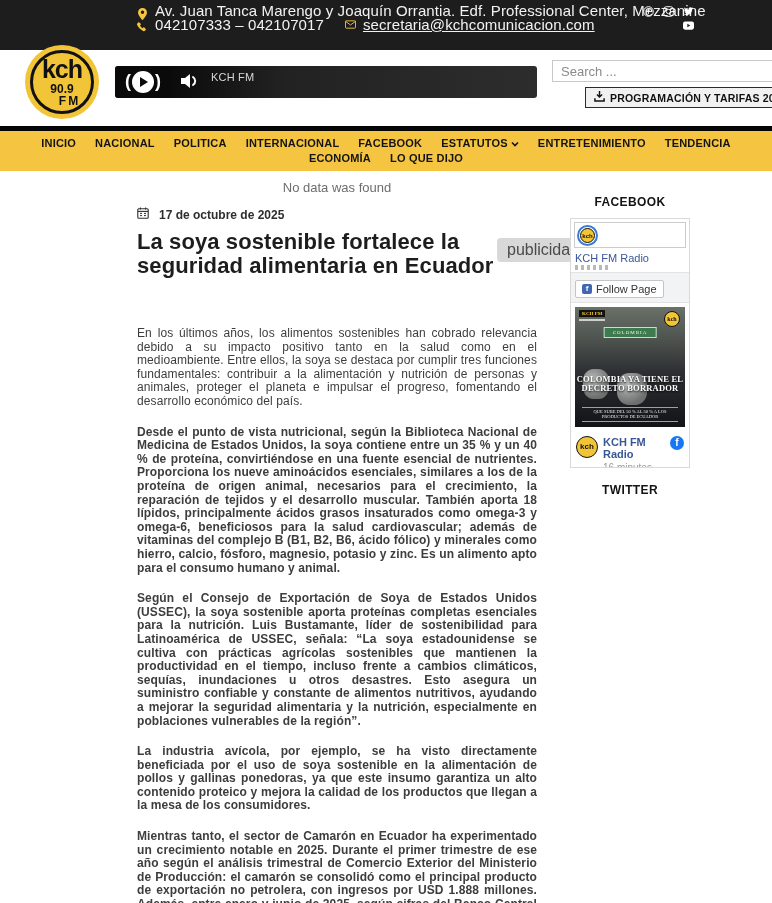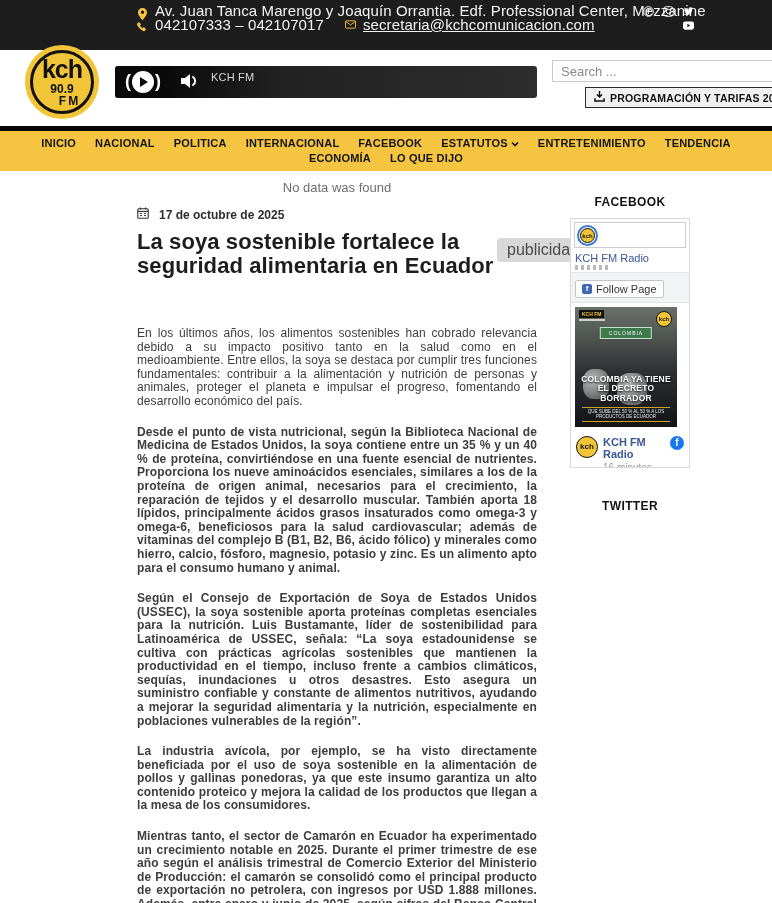--- a/index.html
+++ b/index.html
@@ -112,21 +112,21 @@
   .ad-badge {
     position: absolute; left: 497px; top: 67px;
     background: #d8d8d8; color: #4a4a4a; font-size: 16px;
     padding: 3px 10px; border-radius: 4px; white-space: nowrap;
   }
 
   
   .sidebar { position: absolute; left: 570px; top: 0; width: 120px; }
   .sb-heading { text-align: center; font-size: 12px; font-weight: bold; color: #141414; letter-spacing: .4px; }
   .sb-heading.fb { margin-top: 24px; }
-  .sb-heading.tw { position: absolute; left: 0; top: 312px; width: 120px; margin-top: 16px; }
+  .sb-heading.tw { position: absolute; left: 0; top: 312px; width: 120px; }
 
   .fb-widget {
     margin-top: 9px; width: 120px; height: 250px;
     border: 1px solid #d9d9d9; background: #fff; overflow: hidden;
   }
   .fb-head-card { margin: 3px; border: 1px solid #ccc; height: 26px; padding: 2px; display: flex; }
   .fb-avatar-ring {
     width: 21px; height: 21px; border-radius: 50%; border: 2px solid #3b7bd4;
     display: flex; align-items: center; justify-content: center; background: #fff;
   }
@@ -147,22 +147,23 @@
     border: 1px solid #c5c5c5; background: #fff; border-radius: 2px;
     padding: 2px 6px; font-size: 11px; color: #333; cursor: pointer;
     font-family: "Liberation Sans", sans-serif;
   }
   .fb-f-square {
     width: 10px; height: 10px; background: #4267b2; color: #fff; border-radius: 2px;
     font-size: 8px; font-weight: bold; display: flex; align-items: center; justify-content: center;
   }
 
   .fb-post-img {
-    position: relative; margin: 4px; width: 102px; height: 120px; overflow: hidden;
+    position: relative; margin: 4px; width: 110px; height: 120px; overflow: hidden;
     background: linear-gradient(180deg, #6a7168 0%, #4a4f4c 30%, #2c2e31 55%, #121316 100%);
+    font-family: Liberation Serif, serif;
   }
   .img-tag { position: absolute; left: 4px; top: 3px; font-size: 5px; font-weight: bold; color: #f2c437; background: #111; padding: 1px 3px; }
   .img-tagline { position: absolute; left: 4px; top: 12px; width: 26px; height: 2px; background: #cfcfcf; }
   .img-badge { position: absolute; right: 5px; top: 4px; }
   .mini-kch.b { width: 16px; height: 16px; font-size: 6px; }
   .img-sign {
     position: absolute; left: 50%; top: 20px; transform: translateX(-50%);
     background: #3f7a4e; border: 1px solid #bfe3c8; color: #eef7f0;
     font-size: 5px; letter-spacing: 1px; padding: 2px 8px; white-space: nowrap;
   }

